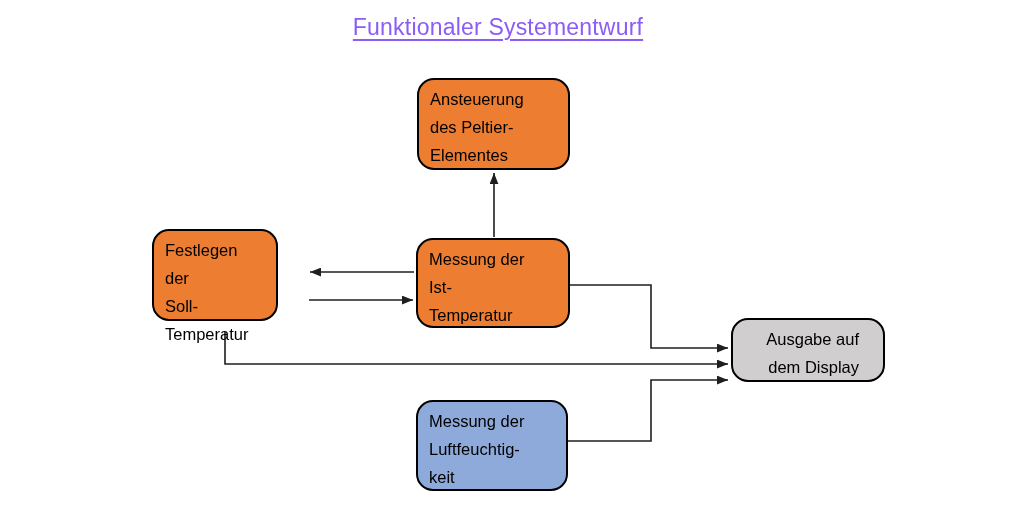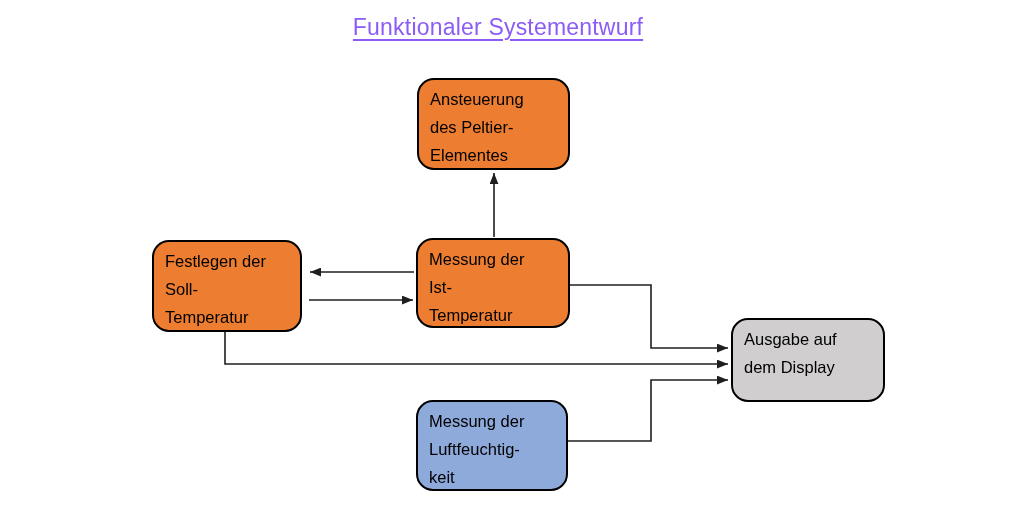--- a/index.html
+++ b/index.html
@@ -50,24 +50,24 @@
     padding: 5px 24px 5px 11px;
     color: #000000;
   }
   .node-label {
     display: block;
     font-size: 16.5px;
     line-height: 28px;
     white-space: pre-line;
   }
   .n-ansteuerung { left: 417px; top: 78px;  width: 153px; height: 92px; }
-  .n-festlegen   { left: 152px; top: 240px; width: 150px; height: 92px; }
+  .n-festlegen   { left: 152px; top: 229px; width: 126px; height: 92px; }
   .n-ist         { left: 416px; top: 238px; width: 154px; height: 90px; }
   .n-luft        { left: 416px; top: 400px; width: 152px; height: 91px; }
-  .n-display     { left: 731px; top: 318px; width: 154px; height: 84px; }
+  .n-display     { left: 731px; top: 318px; width: 154px; height: 64px; text-align: right; }
 </style>
 </head>
 <body>
 
 <div class="canvas">
 
   <h1 class="title">Funktionaler Systementwurf</h1>
 
   <svg class="connectors" viewBox="0 0 1015 517" xmlns="http://www.w3.org/2000/svg" aria-hidden="true">
     <defs>

